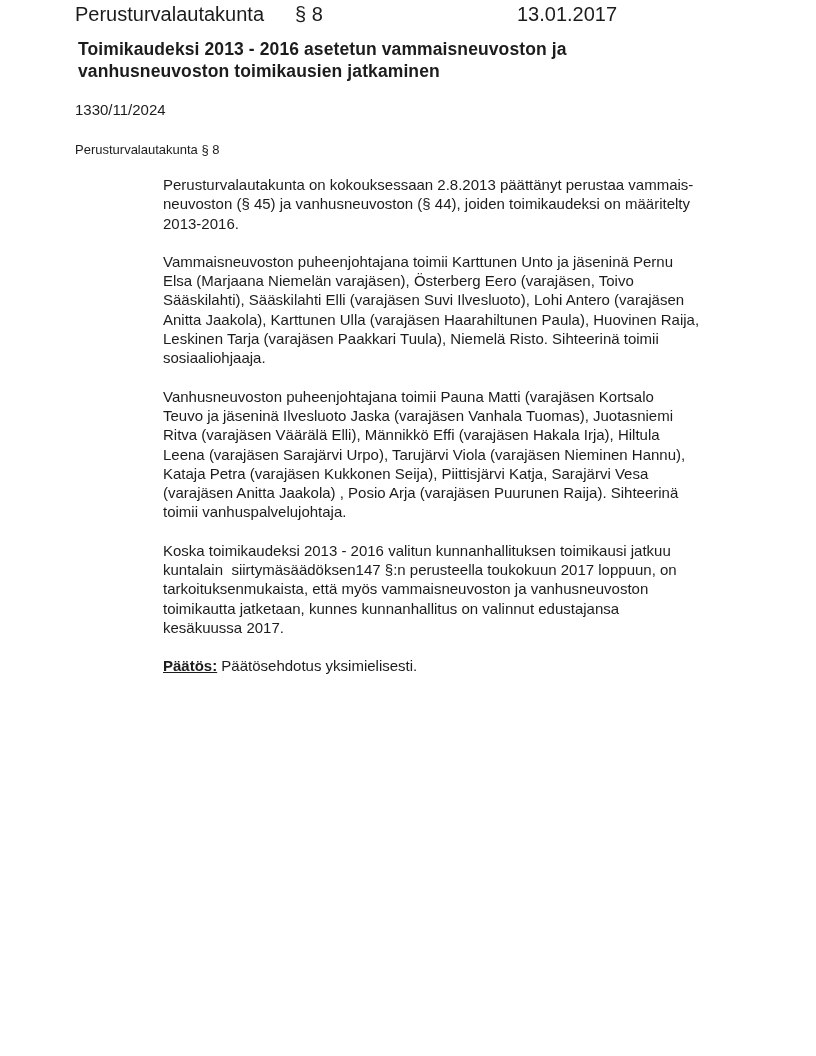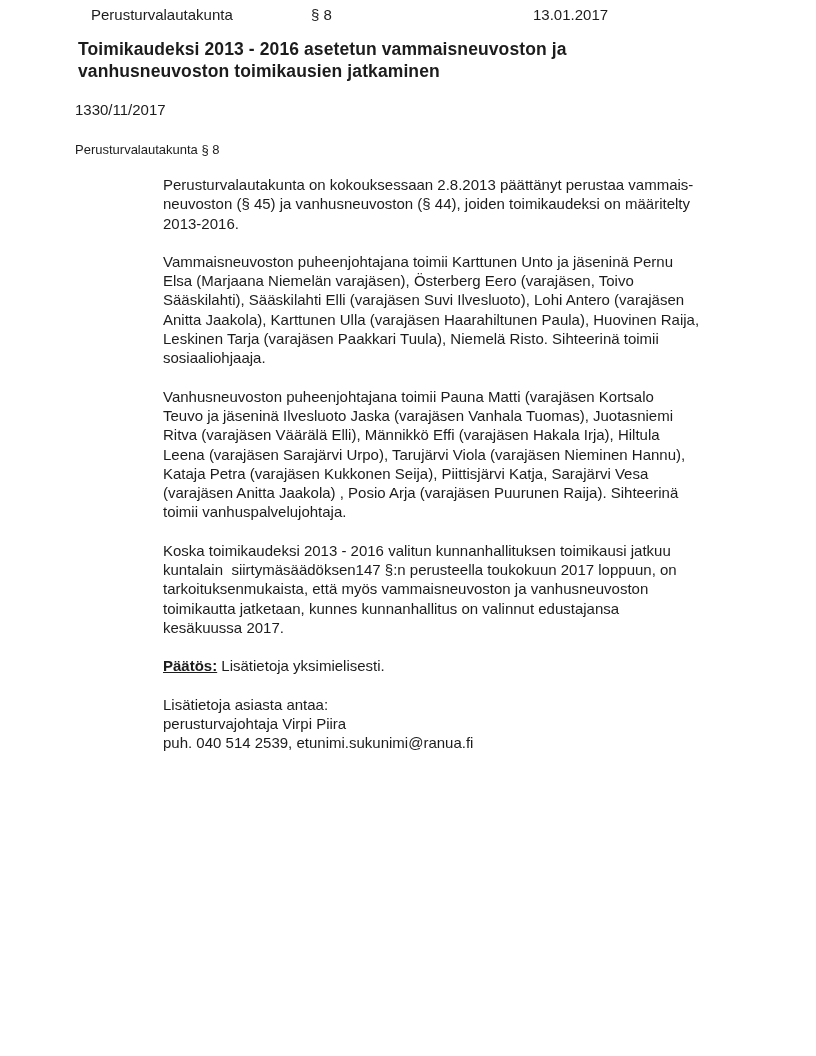--- a/index.html
+++ b/index.html
@@ -11,23 +11,22 @@
     width: 816px;
     height: 1056px;
     font-family: "Liberation Sans", "DejaVu Sans", sans-serif;
     color: #1c1c1c;
     position: relative;
     overflow: hidden;
   }
   .doc-header {
     position: relative;
     height: 23px;
-    font-size: 15px;
+    font-size: 20px;
     line-height: 17px;
-    margin-left: 16px;
   }
   .doc-header .h-committee { position: absolute; left: 75px; top: 6px; }
   .doc-header .h-section   { position: absolute; left: 295px; top: 6px; }
   .doc-header .h-date      { position: absolute; left: 517px; top: 6px; }
 
   h1.doc-title {
     margin: 15px 0 14px 78px;
     font-size: 17.5px;
     line-height: 22px;
     font-weight: bold;
@@ -64,21 +63,21 @@
 
 <div class="doc-header">
   <span class="h-committee">Perusturvalautakunta</span>
   <span class="h-section">§ 8</span>
   <span class="h-date">13.01.2017</span>
 </div>
 
 <h1 class="doc-title">Toimikaudeksi 2013 - 2016 asetetun vammaisneuvoston ja
 vanhusneuvoston toimikausien jatkaminen</h1>
 
-<div class="case-number">1330/11/2017</div>
+<div class="case-number">1330/11/2024</div>
 
 <div class="subheading">Perusturvalautakunta § 8</div>
 
 <div class="doc-body">
   <p>Perusturvalautakunta on kokouksessaan 2.8.2013 päättänyt perustaa vammais-
 neuvoston (§ 45) ja vanhusneuvoston (§ 44), joiden toimikaudeksi on määritelty
 2013-2016.</p>
   <p>Vammaisneuvoston puheenjohtajana toimii Karttunen Unto ja jäseninä Pernu
 Elsa (Marjaana Niemelän varajäsen), Österberg Eero (varajäsen, Toivo
 Sääskilahti), Sääskilahti Elli (varajäsen Suvi Ilvesluoto), Lohi Antero (varajäsen
@@ -90,17 +89,14 @@
 Ritva (varajäsen Väärälä Elli), Männikkö Effi (varajäsen Hakala Irja), Hiltula
 Leena (varajäsen Sarajärvi Urpo), Tarujärvi Viola (varajäsen Nieminen Hannu),
 Kataja Petra (varajäsen Kukkonen Seija), Piittisjärvi Katja, Sarajärvi Vesa
 (varajäsen Anitta Jaakola) , Posio Arja (varajäsen Puurunen Raija). Sihteerinä
 toimii vanhuspalvelujohtaja.</p>
   <p>Koska toimikaudeksi 2013 - 2016 valitun kunnanhallituksen toimikausi jatkuu
 kuntalain &nbsp;siirtymäsäädöksen147 §:n perusteella toukokuun 2017 loppuun, on
 tarkoituksenmukaista, että myös vammaisneuvoston ja vanhusneuvoston
 toimikautta jatketaan, kunnes kunnanhallitus on valinnut edustajansa
 kesäkuussa 2017.</p>
-  <p><span class="inline-label">Päätös:</span><span> Lisätietoja yksimielisesti.</span></p>
-  <p>Lisätietoja asiasta antaa:
-perusturvajohtaja Virpi Piira
-puh. 040 514 2539, etunimi.sukunimi@ranua.fi</p>
+  <p><span class="inline-label">Päätös:</span><span> Päätösehdotus yksimielisesti.</span></p>
 </div>
 
 </body></html>

